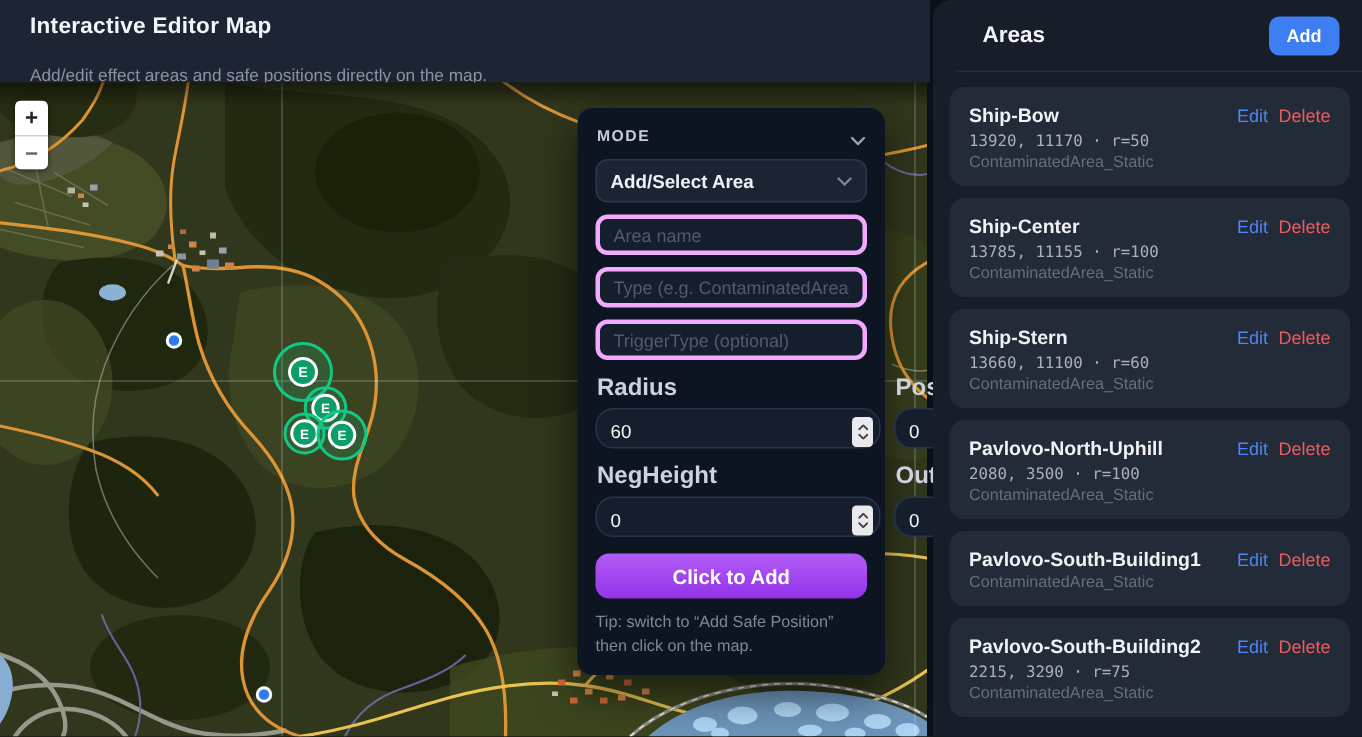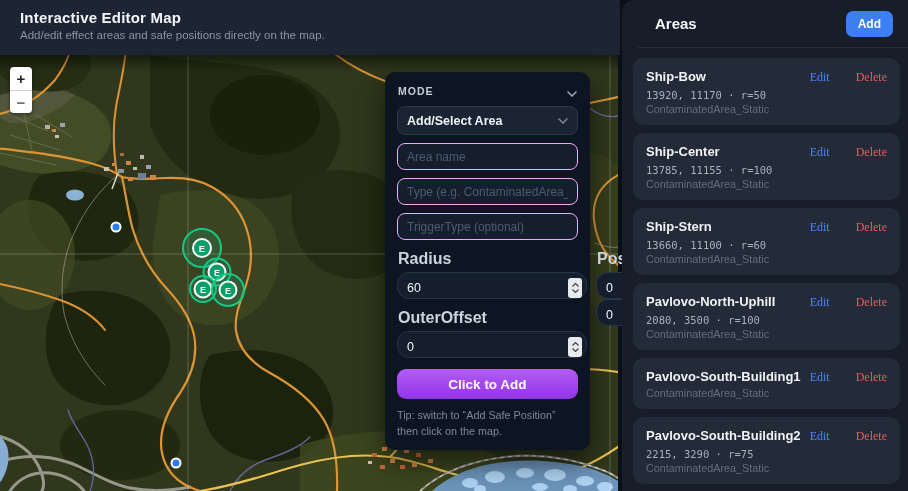--- a/index.html
+++ b/index.html
@@ -4,21 +4,21 @@
 <style>
   * { margin:0; padding:0; box-sizing:border-box; }
   html,body { width:908px; height:491px; overflow:hidden; background:#0b0f19;
     font-family:"Liberation Sans", sans-serif; }
   .stage { position:relative; width:908px; height:491px; }
 
   
   .left-col { position:absolute; left:0; top:0; width:620px; height:491px; }
   .page-header { height:55px; background:#1d2433; padding:9px 20px 0 20px; }
   .page-title { color:#f3f5f8; font-size:15px; font-weight:700; letter-spacing:.2px; }
-  .page-subtitle { color:#8b93a2; font-size:11.5px; margin-top:3px; }
+  .page-subtitle { color:#8b93a2; font-size:11.5px; margin-top:19px; }
 
   .map { position:relative; width:618px; height:436px; background:#30371c; }
   .map-shade { position:absolute; left:0; top:0; width:100%; height:16px;
     background:linear-gradient(rgba(0,0,0,.5), rgba(0,0,0,0)); pointer-events:none; }
 
   
   .zoom-ctl { position:absolute; left:10px; top:12px; width:22px; border-radius:4px;
     overflow:hidden; box-shadow:0 1px 4px rgba(0,0,0,.5); }
   .zoom-btn { width:22px; height:23px; background:#ffffff; display:flex;
     align-items:center; justify-content:center; font-size:15px; font-weight:700;
@@ -28,21 +28,21 @@
   
   .mode-panel { position:absolute; left:385px; top:17px; width:205px;
     background:#0e1522; border-radius:10px; padding:11px 12px 11px 12px;
     box-shadow:0 12px 28px rgba(0,0,0,.55); }
   .mode-head { display:flex; align-items:flex-end; justify-content:space-between; margin:2px 1px 9px 1px; }
   .mode-head-label { color:#c6cdd9; font-size:10.5px; font-weight:700; letter-spacing:1px; }
   .selectbox { height:29px; background:#1a2433; border:1px solid #2b3850; border-radius:8px;
     display:flex; align-items:center; justify-content:space-between; padding:0 9px; cursor:pointer; }
   .selectbox .sel-text { color:#eef1f6; font-size:12.5px; font-weight:600; }
   .tinput { width:100%; height:27px; margin-top:8px; background:#141e2d;
-    border:1px solid #f0abfc; border-radius:8px; padding:0 9px; color:#e8ecf2;
+    border:3px solid #f0abfc; border-radius:8px; padding:0 9px; color:#e8ecf2;
     font-size:12px; font-family:"Liberation Sans", sans-serif; outline:none; }
   .tinput::placeholder { color:#505b70; }
   .num-grid { display:grid; grid-template-columns:1fr 1fr; column-gap:9px; }
   .num-label { color:#ccd3df; font-size:16px; font-weight:700; margin:10px 1px 4px 1px; }
   .numbox { height:27px; background:#141e2d; border:1px solid #27344a; border-radius:12px;
     display:flex; align-items:center; padding:4px 4px 0 9px; }
   .numbox input { flex:1; min-width:0; background:transparent; border:none; outline:none;
     color:#f2f4f8; font-size:12.5px; font-family:"Liberation Sans", sans-serif; }
   .spinner { width:14px; height:20px; background:#e9eaee; border-radius:3px;
     display:flex; flex-direction:column; align-items:center; justify-content:center;
@@ -58,21 +58,21 @@
   .rp-head { height:48px; display:flex; align-items:center; justify-content:space-between;
     padding:0 15px 0 17px; border-bottom:1px solid #252c3a;margin-left:16px; }
   .rp-title { color:#f2f4f8; font-size:15px; font-weight:700; }
   .rp-add { background:#3d7ef2; color:#fff; border:none; border-radius:7px;
     padding:6px 12px; font-size:12px; font-weight:600; font-family:"Liberation Sans", sans-serif; cursor:pointer; }
   .rp-list { padding:10px 8px 0 11px; }
   .card { background:#232a38; border-radius:10px; padding:11px 13px 10px 13px;
     margin-bottom:8px; cursor:pointer; }
   .card-row { display:flex; align-items:flex-start; justify-content:space-between; }
   .card-name { color:#f0f2f6; font-size:13px; font-weight:700; }
-  .card-links { display:flex; gap:26px; margin-top:1px;font-family:Liberation Serif, serif; }
+  .card-links { display:flex; gap:7px; margin-top:1px; }
   .lnk-edit { color:#4d86f5; font-size:12px; cursor:pointer; }
   .lnk-del { color:#ee5b5b; font-size:12px; cursor:pointer; }
   .card-coords { margin-top:4px; color:#a9b1bd; font-size:10.5px;
     font-family:"DejaVu Sans Mono", monospace; }
   .card-type { margin-top:2px; color:#646e7e; font-size:10.8px; }
 
   .chev { display:block; }
 </style>
 </head>
 <body>
@@ -275,20 +275,21 @@
             <input type="text" value="0" style="">
             <span class="spinner">
               <svg width="7" height="4" viewBox="0 0 7 4">
                   <polyline points="0.5,3.5 3.5,0.5 6.5,3.5" fill="none" stroke="#444" stroke-width="1.2"></polyline>
                 </svg>
               <svg width="7" height="4" viewBox="0 0 7 4">
                   <polyline points="0.5,0.5 3.5,3.5 6.5,0.5" fill="none" stroke="#444" stroke-width="1.2"></polyline>
                 </svg>
             </span>
           </div>
+          <div class="num-label">NegHeight</div>
           <div class="num-label">OuterOffset</div>
           <div class="numbox">
             <input type="text" value="0" style="">
             <span class="spinner">
               <svg width="7" height="4" viewBox="0 0 7 4">
                   <polyline points="0.5,3.5 3.5,0.5 6.5,3.5" fill="none" stroke="#444" stroke-width="1.2"></polyline>
                 </svg>
               <svg width="7" height="4" viewBox="0 0 7 4">
                   <polyline points="0.5,0.5 3.5,3.5 6.5,0.5" fill="none" stroke="#444" stroke-width="1.2"></polyline>
                 </svg>

